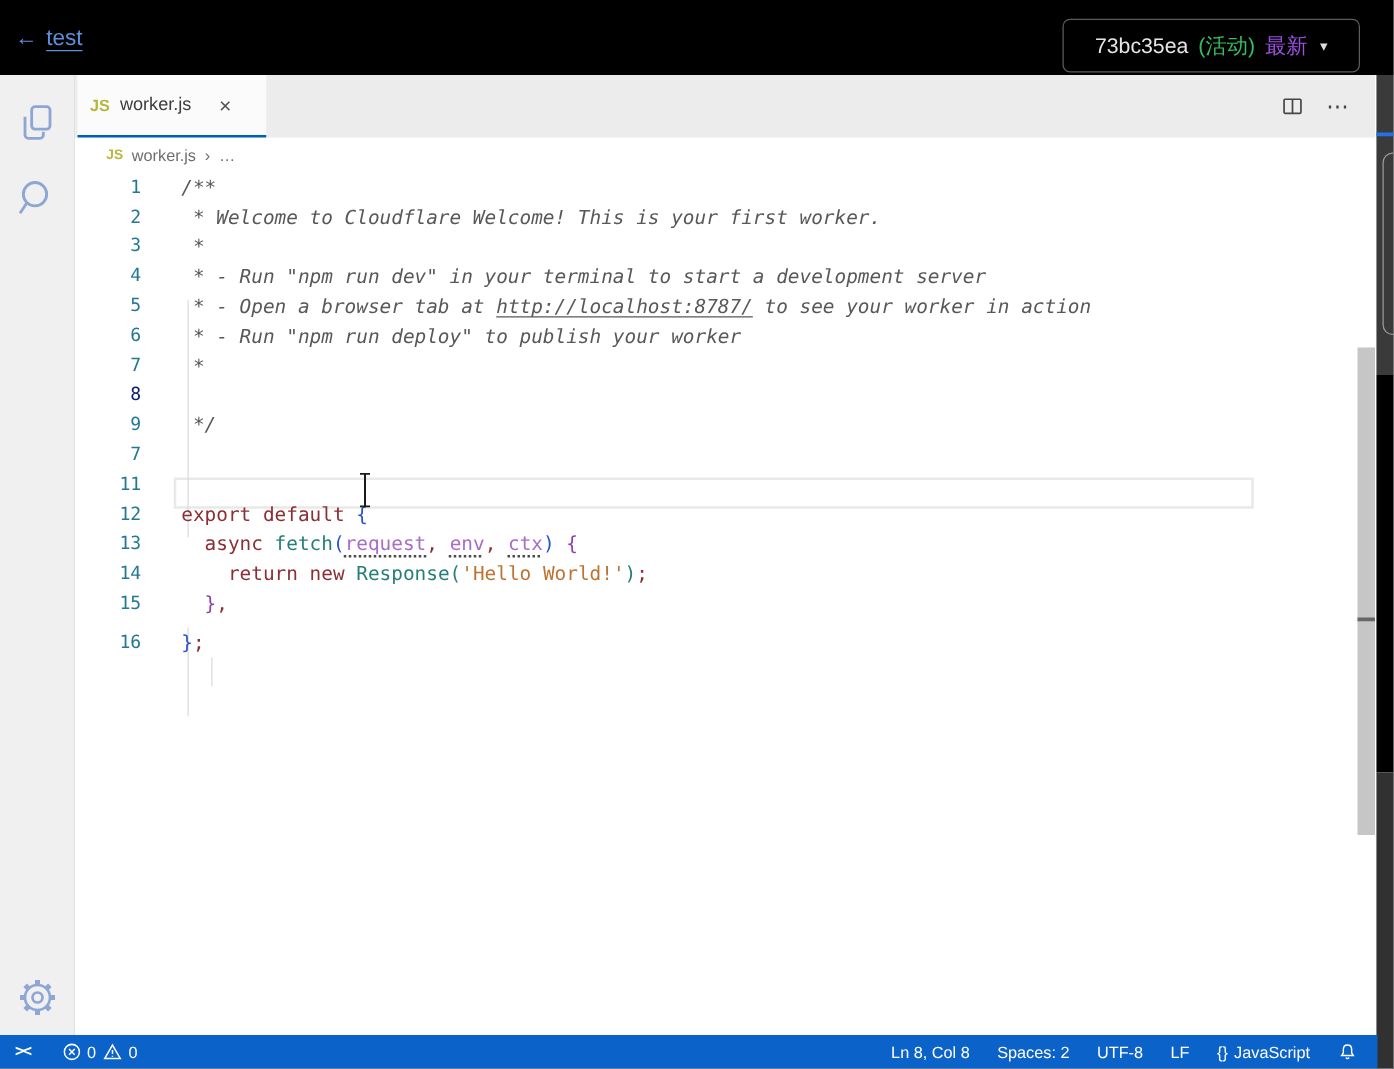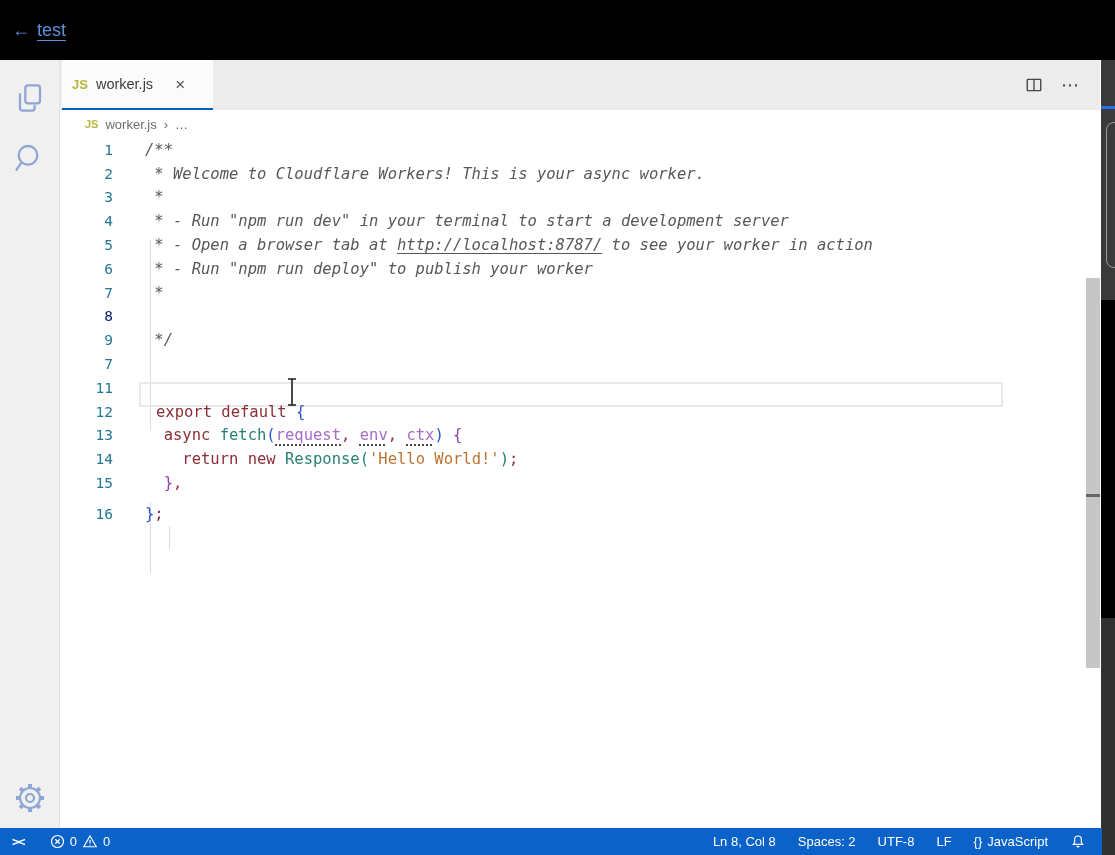--- a/index.html
+++ b/index.html
@@ -68,20 +68,26 @@
 </style>
 </head>
 <body>
 
 <div id="screen">
 
   <div id="header">
     <div id="back-link">
       <span>←</span>
       <span class="lbl">test</span>
+    </div>
+    <div id="version-btn">
+      <span>73bc35ea</span>
+      <span class="v-green">(活动)</span>
+      <span class="v-purple">最新</span>
+      <span class="v-caret">▾</span>
     </div>
   </div>
 
   <div id="activitybar">
     <svg class="act-icon" style="top:22px" viewBox="0 0 24 24" fill="none" stroke="#8da6d4" stroke-width="1.7">
       <rect x="8.5" y="2.5" width="11" height="13.5" rx="2"></rect>
       <path d="M4.5 8.5 v11 a2 2 0 0 0 2 2 h7 a2 2 0 0 0 2 -2 v-2"></path>
     </svg>
     <svg class="act-icon" style="top:82px" viewBox="0 0 24 24" fill="none" stroke="#8da6d4" stroke-width="1.7">
       <circle cx="10.5" cy="10" r="7"></circle>
@@ -131,21 +137,21 @@
       <div class="indent-guide" style="left:90px;top:102px;height:190px"></div>
       <div class="indent-guide" style="left:90px;top:364px;height:71px"></div>
       <div class="indent-guide" style="left:109px;top:388px;height:23px"></div>
       <div id="code-lines">
           <div class="cl" style="top: 0px;">
             <div class="gut">1</div>
             <div class="codetxt"><span class="tk cm" style="color: rgb(88, 88, 88);">/**</span></div>
           </div>
           <div class="cl" style="top: 23.8px;">
             <div class="gut">2</div>
-            <div class="codetxt"><span class="tk cm" style="color: rgb(88, 88, 88);"> * Welcome to Cloudflare Workers! This is your async worker.</span></div>
+            <div class="codetxt"><span class="tk cm" style="color: rgb(88, 88, 88);"> * Welcome to Cloudflare Welcome! This is your first worker.</span></div>
           </div>
           <div class="cl" style="top: 47.6px;">
             <div class="gut">3</div>
             <div class="codetxt"><span class="tk cm" style="color: rgb(88, 88, 88);"> *</span></div>
           </div>
           <div class="cl" style="top: 71.4px;">
             <div class="gut">4</div>
             <div class="codetxt"><span class="tk cm" style="color: rgb(88, 88, 88);"> * - Run "npm run dev" in your terminal to start a development server</span></div>
           </div>
           <div class="cl" style="top: 95.2px;">
@@ -168,21 +174,21 @@
             <div class="codetxt"><span class="tk cm" style="color: rgb(88, 88, 88);"> */</span></div>
           </div>
           <div class="cl" style="top: 214.2px;">
             <div class="gut">7</div>
             <div class="codetxt"></div>
           </div>
           <div class="cl" style="top: 238px;">
             <div class="gut">11</div>
             <div class="codetxt"></div>
           </div>
-          <div class="cl" style="top: 261.8px; gap: 11px;">
+          <div class="cl" style="top: 261.8px;">
             <div class="gut">12</div>
             <div class="codetxt"><span class="tk kw" style="color: rgb(139, 46, 53);">export</span><span class="tk plain" style="color: rgb(51, 51, 51);"> </span><span class="tk kw" style="color: rgb(139, 46, 53);">default</span><span class="tk plain" style="color: rgb(51, 51, 51);"> </span><span class="tk pb" style="color: rgb(43, 82, 204);">{</span></div>
           </div>
           <div class="cl" style="top: 285.6px;">
             <div class="gut">13</div>
             <div class="codetxt"><span class="tk plain" style="color: rgb(51, 51, 51);">  </span><span class="tk kw" style="color: rgb(139, 46, 53);">async</span><span class="tk plain" style="color: rgb(51, 51, 51);"> </span><span class="tk fn" style="color: rgb(38, 127, 118);">fetch</span><span class="tk pb" style="color: rgb(43, 82, 204);">(</span><span class="tk par dots" style="color: rgb(169, 108, 201);">request</span><span class="tk pr" style="color: rgb(139, 46, 53);">,</span><span class="tk plain" style="color: rgb(51, 51, 51);"> </span><span class="tk par dots" style="color: rgb(169, 108, 201);">env</span><span class="tk pr" style="color: rgb(139, 46, 53);">,</span><span class="tk plain" style="color: rgb(51, 51, 51);"> </span><span class="tk par dots" style="color: rgb(169, 108, 201);">ctx</span><span class="tk pb" style="color: rgb(43, 82, 204);">)</span><span class="tk plain" style="color: rgb(51, 51, 51);"> </span><span class="tk pp" style="color: rgb(142, 63, 174);">{</span></div>
           </div>
           <div class="cl" style="top: 309.4px;">
             <div class="gut">14</div>
             <div class="codetxt"><span class="tk plain" style="color: rgb(51, 51, 51);">    </span><span class="tk kw" style="color: rgb(139, 46, 53);">return</span><span class="tk plain" style="color: rgb(51, 51, 51);"> </span><span class="tk kw" style="color: rgb(139, 46, 53);">new</span><span class="tk plain" style="color: rgb(51, 51, 51);"> </span><span class="tk cls" style="color: rgb(38, 127, 118);">Response</span><span class="tk pt" style="color: rgb(38, 127, 118);">(</span><span class="tk str" style="color: rgb(189, 116, 51);">'Hello World!'</span><span class="tk pt" style="color: rgb(38, 127, 118);">)</span><span class="tk pr" style="color: rgb(139, 46, 53);">;</span></div>

